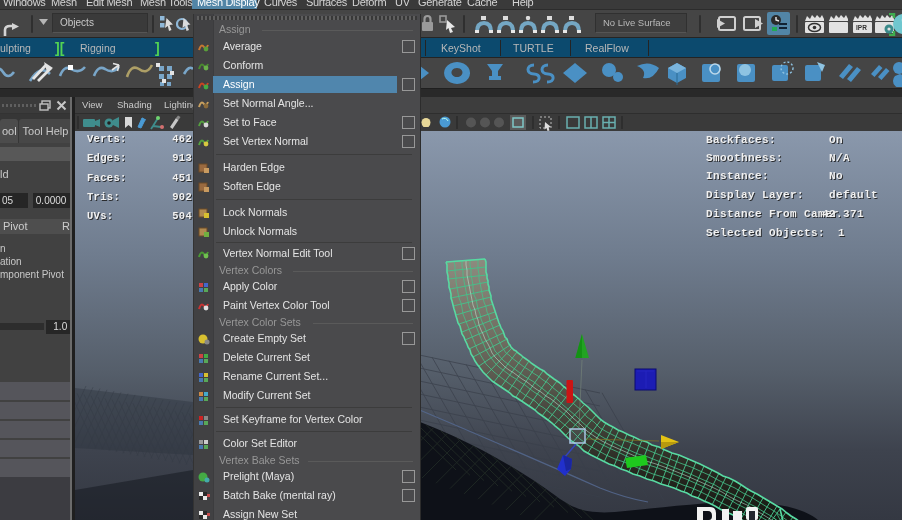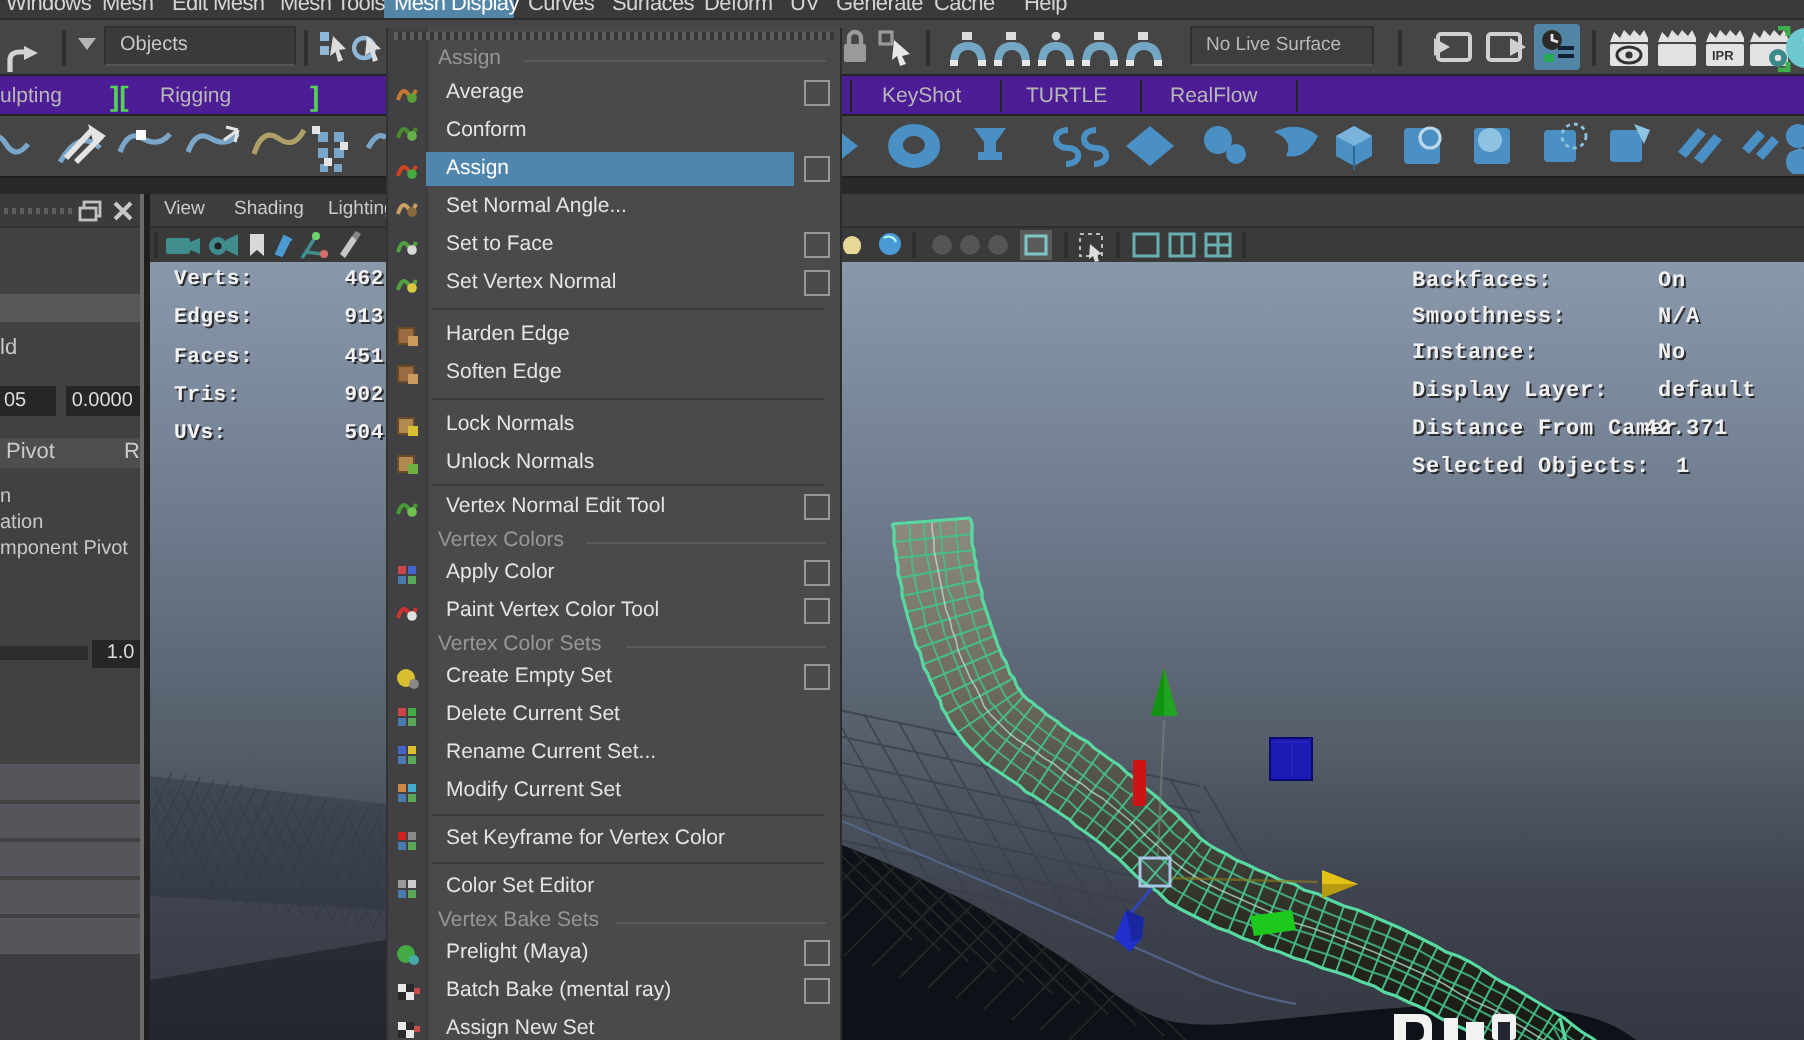--- a/index.html
+++ b/index.html
@@ -3,21 +3,21 @@
 <style>
 html,body{margin:0;padding:0;background:#222;}
 #app{position:relative;width:902px;height:520px;overflow:hidden;font-family:"Liberation Sans",sans-serif;background:#454545;}
 .abs{position:absolute;}
 #menubar{left:0;top:0;width:902px;height:9px;background:#3a3a3a;overflow:hidden;}
 .mnu{position:absolute;top:-4px;font-size:11px;color:#d4d4d4;white-space:nowrap;letter-spacing:-0.3px;}
 #mdhl{position:absolute;left:192px;top:0;width:65px;height:9px;background:#5285a6;}
 #toolbar{left:0;top:9px;width:902px;height:28px;background:#454545;border-top:1px solid #2c2c2c;box-sizing:border-box;}
 .vsep{position:absolute;top:5px;width:2px;height:18px;background:#2f2f2f;border-radius:2px;}
 .tfield{position:absolute;top:3px;height:20px;background:#3a3a3a;border:1px solid #303030;border-bottom-color:#555;box-sizing:border-box;color:#c9c9c9;font-size:10px;line-height:18px;padding-left:7px;}
-#tabs{left:0;top:37px;width:902px;height:20px;background:#4c1d95;border-top:1px solid #252525;box-sizing:border-box;}
+#tabs{left:0;top:37px;width:902px;height:20px;background:#0c4a6e;border-top:1px solid #252525;box-sizing:border-box;}
 .tab{position:absolute;top:0;height:20px;font-size:10.5px;color:#b8b8b8;line-height:20px;text-align:center;}
 .gbr{position:absolute;top:1px;font-size:14px;font-weight:bold;color:#53d453;line-height:18px;}
 #shelf{left:0;top:57px;width:902px;height:31px;background:#454545;border-top:1px solid #242424;box-sizing:border-box;}
 #gaprow{left:0;top:88px;width:902px;height:9px;background:#292929;border-top:1px solid #1f1f1f;box-sizing:border-box;}
 #toolpanel{left:0;top:97px;width:70px;height:423px;background:#414141;}
 #tpedge{left:70px;top:97px;width:2px;height:423px;background:#6b6b6b;}
 #tpgap{left:72px;top:97px;width:3px;height:423px;background:#1f1f1f;}
 .tprow{position:absolute;left:0;width:70px;color:#c8c8c8;font-size:11px;}
 #vpbar1{left:75px;top:97px;width:827px;height:17px;background:#3d3d3d;border-bottom:1px solid #2e2e2e;box-sizing:border-box;color:#cbcbcb;font-size:9.5px;}
 #vpbar2{left:75px;top:114px;width:827px;height:17px;background:#3a3a3a;}
@@ -226,20 +226,24 @@
  <div style="position:absolute;left:0;top:0;width:70px;height:17px;background:#3b3b3b;border-bottom:1px solid #333;box-sizing:border-box">
   <div style="position:absolute;left:2px;top:7px;width:34px;height:3px;background:repeating-linear-gradient(90deg,#5f5f5f 0 2px,#3b3b3b 2px 4px)"></div>
   <svg style="position:absolute;left:39px;top:3px" width="12" height="11">
           <rect x="3" y="1" width="8" height="7" fill="none" stroke="#c2c2c2" stroke-width="1.4"></rect>
           <rect x="1" y="4" width="8" height="6" fill="#3b3b3b" stroke="#c2c2c2" stroke-width="1.4"></rect>
         </svg>
   <svg style="position:absolute;left:56px;top:3px" width="11" height="11">
           <path d="M1.5 1.5 L9.5 9.5 M9.5 1.5 L1.5 9.5" stroke="#c8c8c8" stroke-width="2"></path>
         </svg>
  </div>
+ <div style="position:absolute;left:0;top:17px;width:70px;height:29px;background:#363636">
+  <div style="position:absolute;left:0;top:5px;width:16px;height:24px;background:#4c4c4c;border-radius:3px 3px 0 0;color:#ccc;font-size:11px;line-height:24px;padding-left:2px">ool</div>
+  <div style="position:absolute;left:19px;top:5px;width:53px;height:24px;background:#474747;border-radius:3px 3px 0 0;color:#c9c9c9;font-size:11px;line-height:24px;text-align:center">Tool Help</div>
+ </div>
  <div style="position:absolute;left:0;top:50px;width:70px;height:14px;background:#585858"></div>
  <div class="tprow" style="top:71px;left:0">ld</div>
  <div style="position:absolute;left:0;top:96px;width:26px;height:15px;background:#262626;color:#ddd;font-size:10px;line-height:15px;padding-left:2px">05</div>
  <div style="position:absolute;left:33px;top:96px;width:39px;height:15px;background:#262626;color:#ddd;font-size:10px;line-height:15px;text-align:center">0.0000&nbsp;</div>
  <div style="position:absolute;left:0;top:122px;width:70px;height:15px;background:#4e4e4e;color:#ccc;font-size:11px;line-height:15px"><span style="padding-left:3px">Pivot</span><span style="position:absolute;right:0">R</span></div>
  <div class="tprow" style="top:146px;font-size:10px">n</div>
  <div class="tprow" style="top:159px;font-size:10px">ation</div>
  <div class="tprow" style="top:172px;font-size:10px">mponent Pivot</div>
  <div style="position:absolute;left:0;top:226px;width:44px;height:7px;background:#2d2d2d"></div>
  <div style="position:absolute;left:46px;top:223px;width:24px;height:14px;background:#262626;color:#ddd;font-size:10px;line-height:14px;text-align:right">1.0&nbsp;</div>

